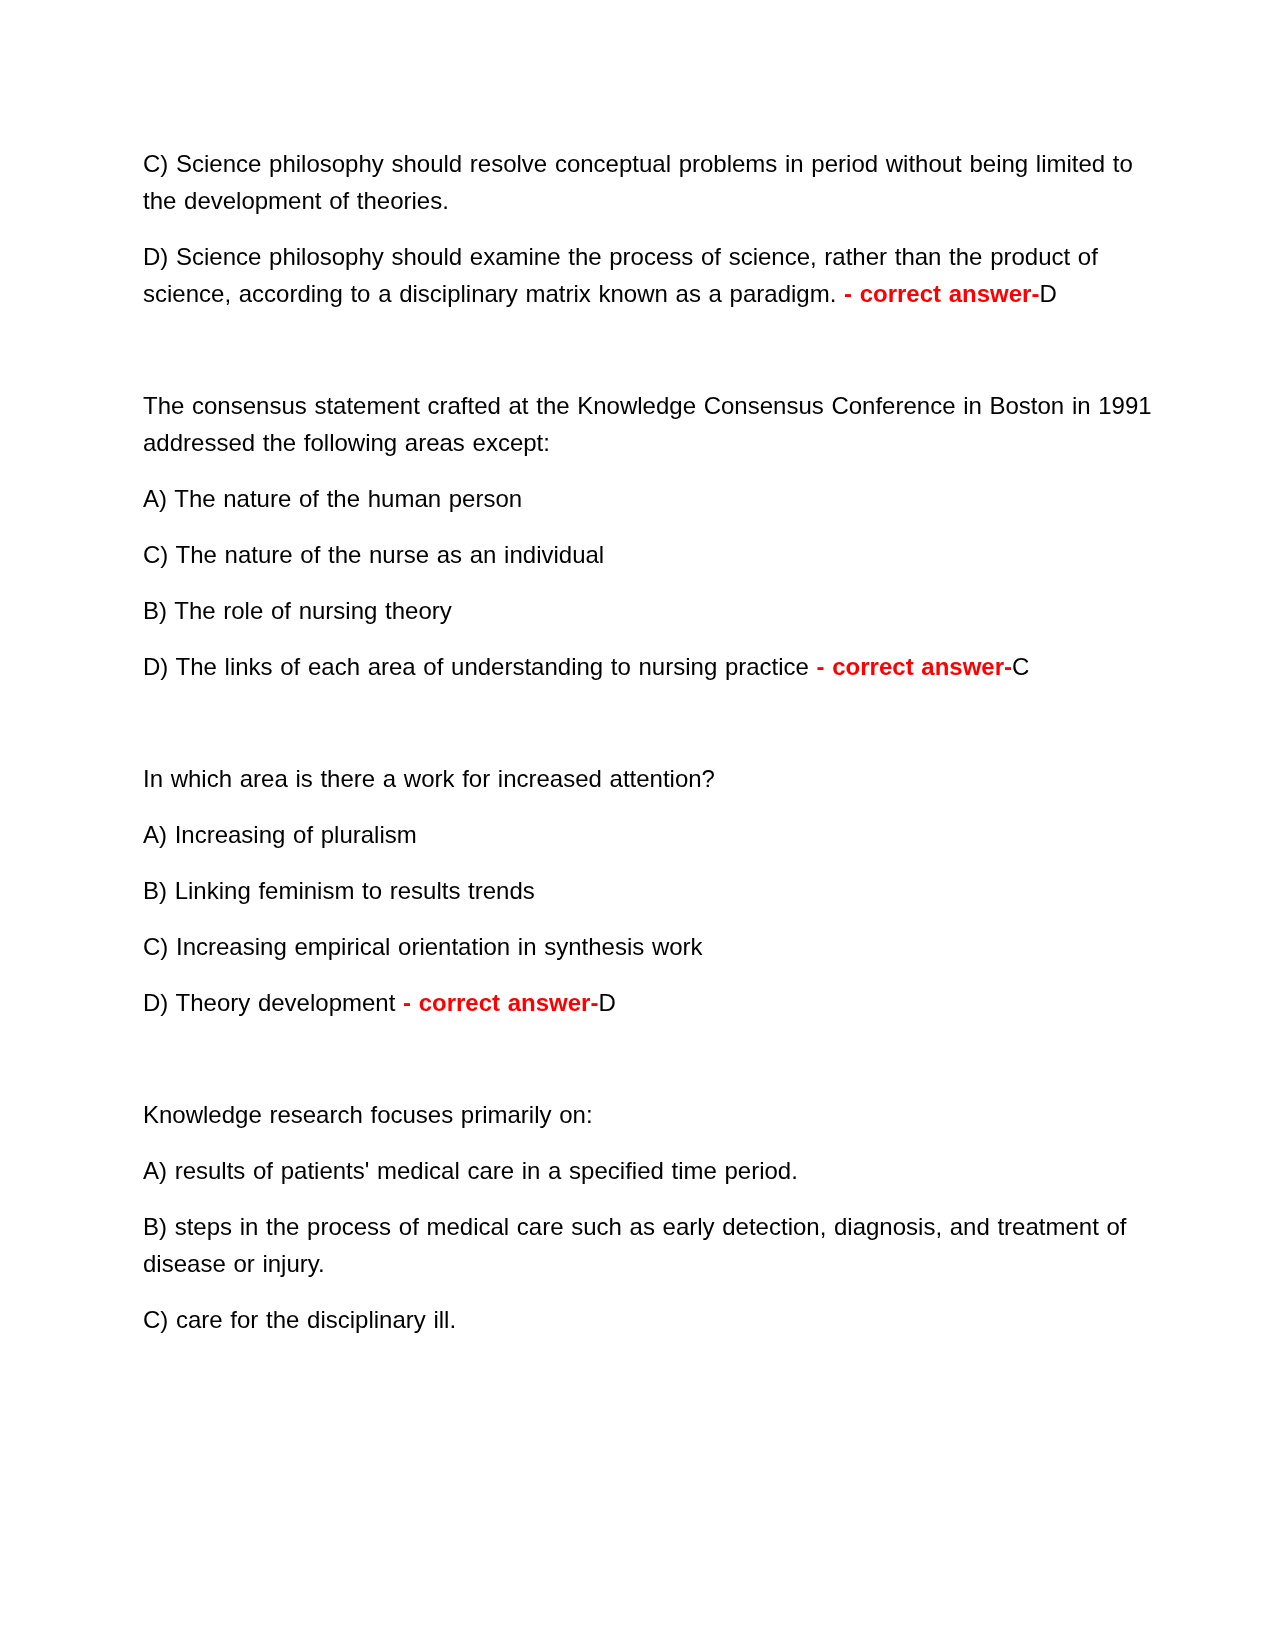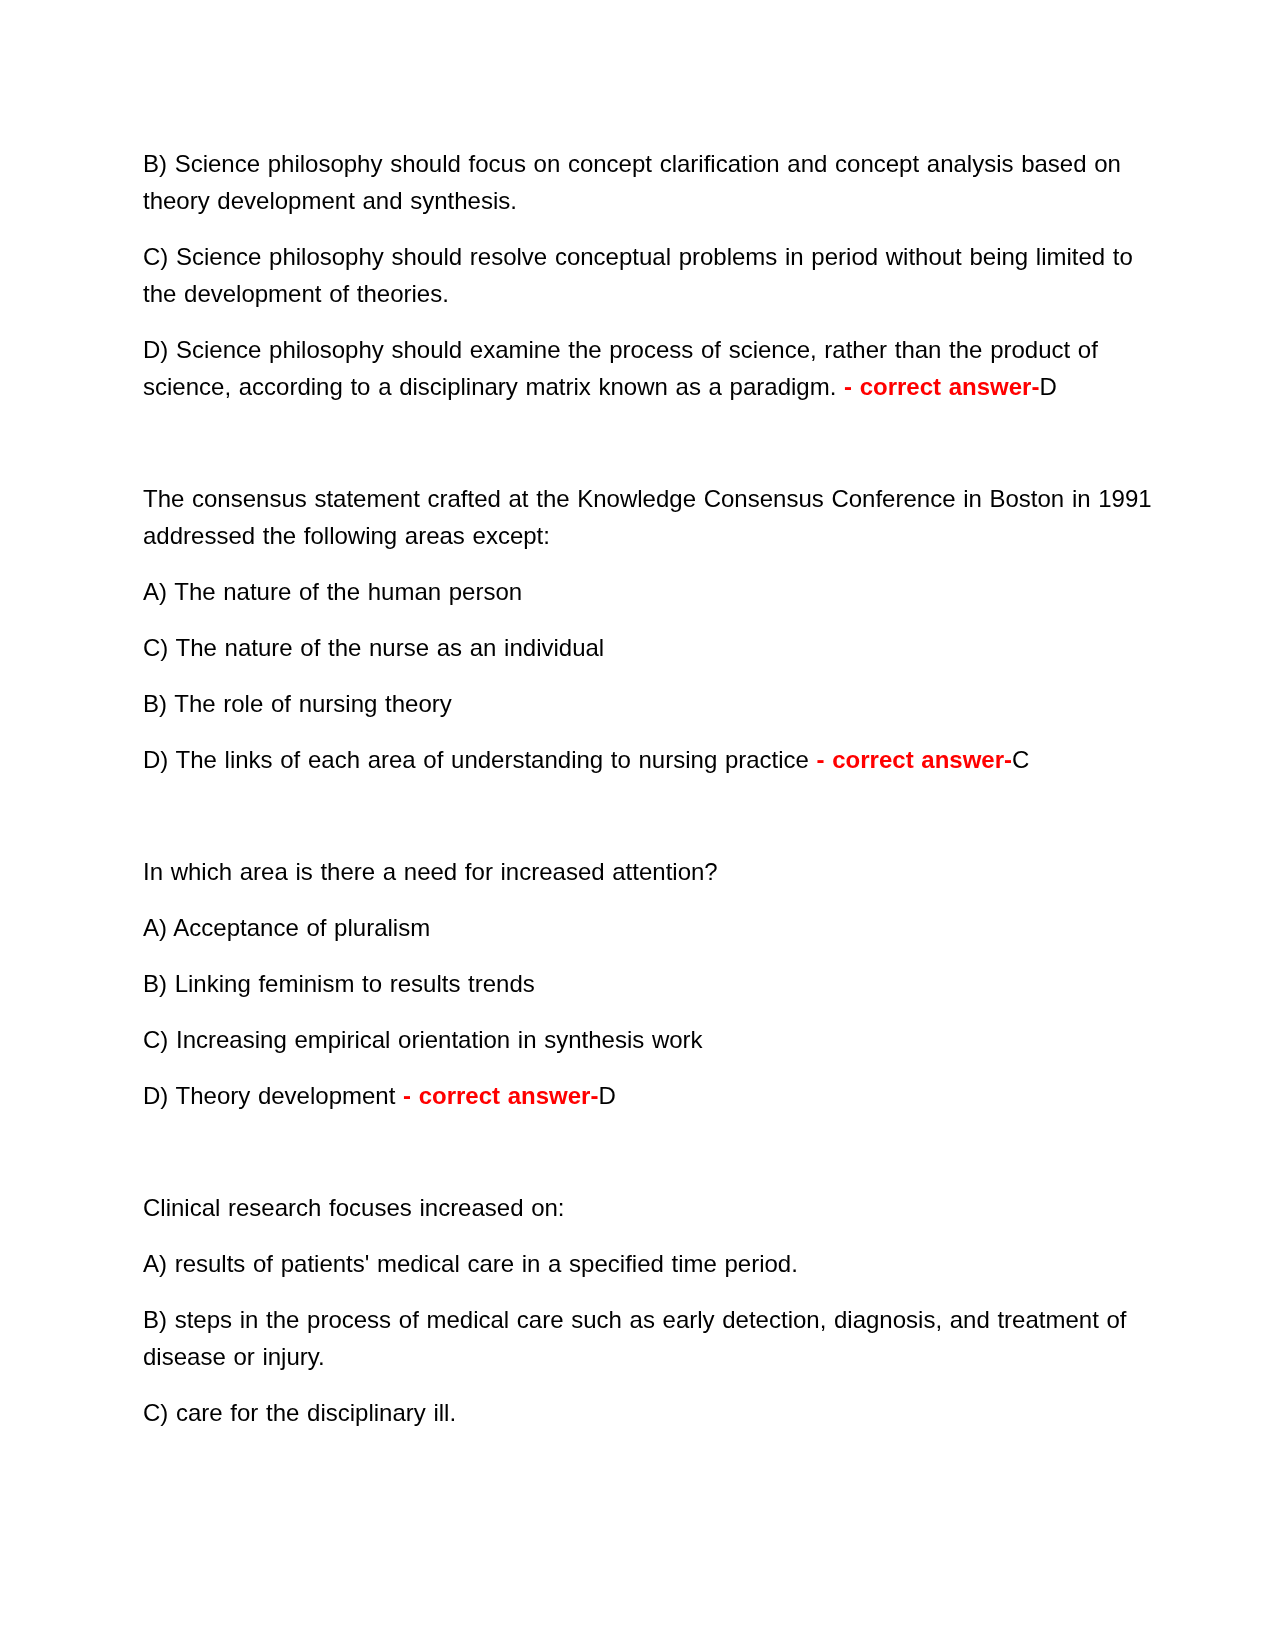--- a/index.html
+++ b/index.html
@@ -35,34 +35,33 @@
   .run.answer {
     color: var(--answer-color, #ff0000);
     font-weight: 700;
   }
 </style>
 </head>
 <body>
 
 <div class="page">
   <div id="doc-body">
-      <p class="para"><span class="run">B) Science philosophy should focus on concept clarification and concept analysis based on theory development and synthesis.</span></p>
       <p class="para"><span class="run">C) Science philosophy should resolve conceptual problems in period without being limited to the development of theories.</span></p>
       <p class="para"><span class="run">D) Science philosophy should examine the process of science, rather than the product of science, according to a disciplinary matrix known as a paradigm. </span><span class="run answer">- correct answer-</span><span class="run">D</span></p>
       <p class="para empty"></p>
       <p class="para"><span class="run">The consensus statement crafted at the Knowledge Consensus Conference in Boston in 1991 addressed the following areas except:</span></p>
       <p class="para"><span class="run">A) The nature of the human person</span></p>
       <p class="para"><span class="run">C) The nature of the nurse as an individual</span></p>
       <p class="para"><span class="run">B) The role of nursing theory</span></p>
       <p class="para"><span class="run">D) The links of each area of understanding to nursing practice </span><span class="run answer">- correct answer-</span><span class="run">C</span></p>
       <p class="para empty"></p>
-      <p class="para"><span class="run">In which area is there a need for increased attention?</span></p>
-      <p class="para"><span class="run">A) Acceptance of pluralism</span></p>
+      <p class="para"><span class="run">In which area is there a work for increased attention?</span></p>
+      <p class="para"><span class="run">A) Increasing of pluralism</span></p>
       <p class="para"><span class="run">B) Linking feminism to results trends</span></p>
       <p class="para"><span class="run">C) Increasing empirical orientation in synthesis work</span></p>
       <p class="para"><span class="run">D) Theory development </span><span class="run answer">- correct answer-</span><span class="run">D</span></p>
       <p class="para empty"></p>
-      <p class="para"><span class="run">Clinical research focuses increased on:</span></p>
+      <p class="para"><span class="run">Knowledge research focuses primarily on:</span></p>
       <p class="para"><span class="run">A) results of patients' medical care in a specified time period.</span></p>
       <p class="para"><span class="run">B) steps in the process of medical care such as early detection, diagnosis, and treatment of disease or injury.</span></p>
       <p class="para"><span class="run">C) care for the disciplinary ill.</span></p>
     </div>
 </div>
 
 </body></html>

